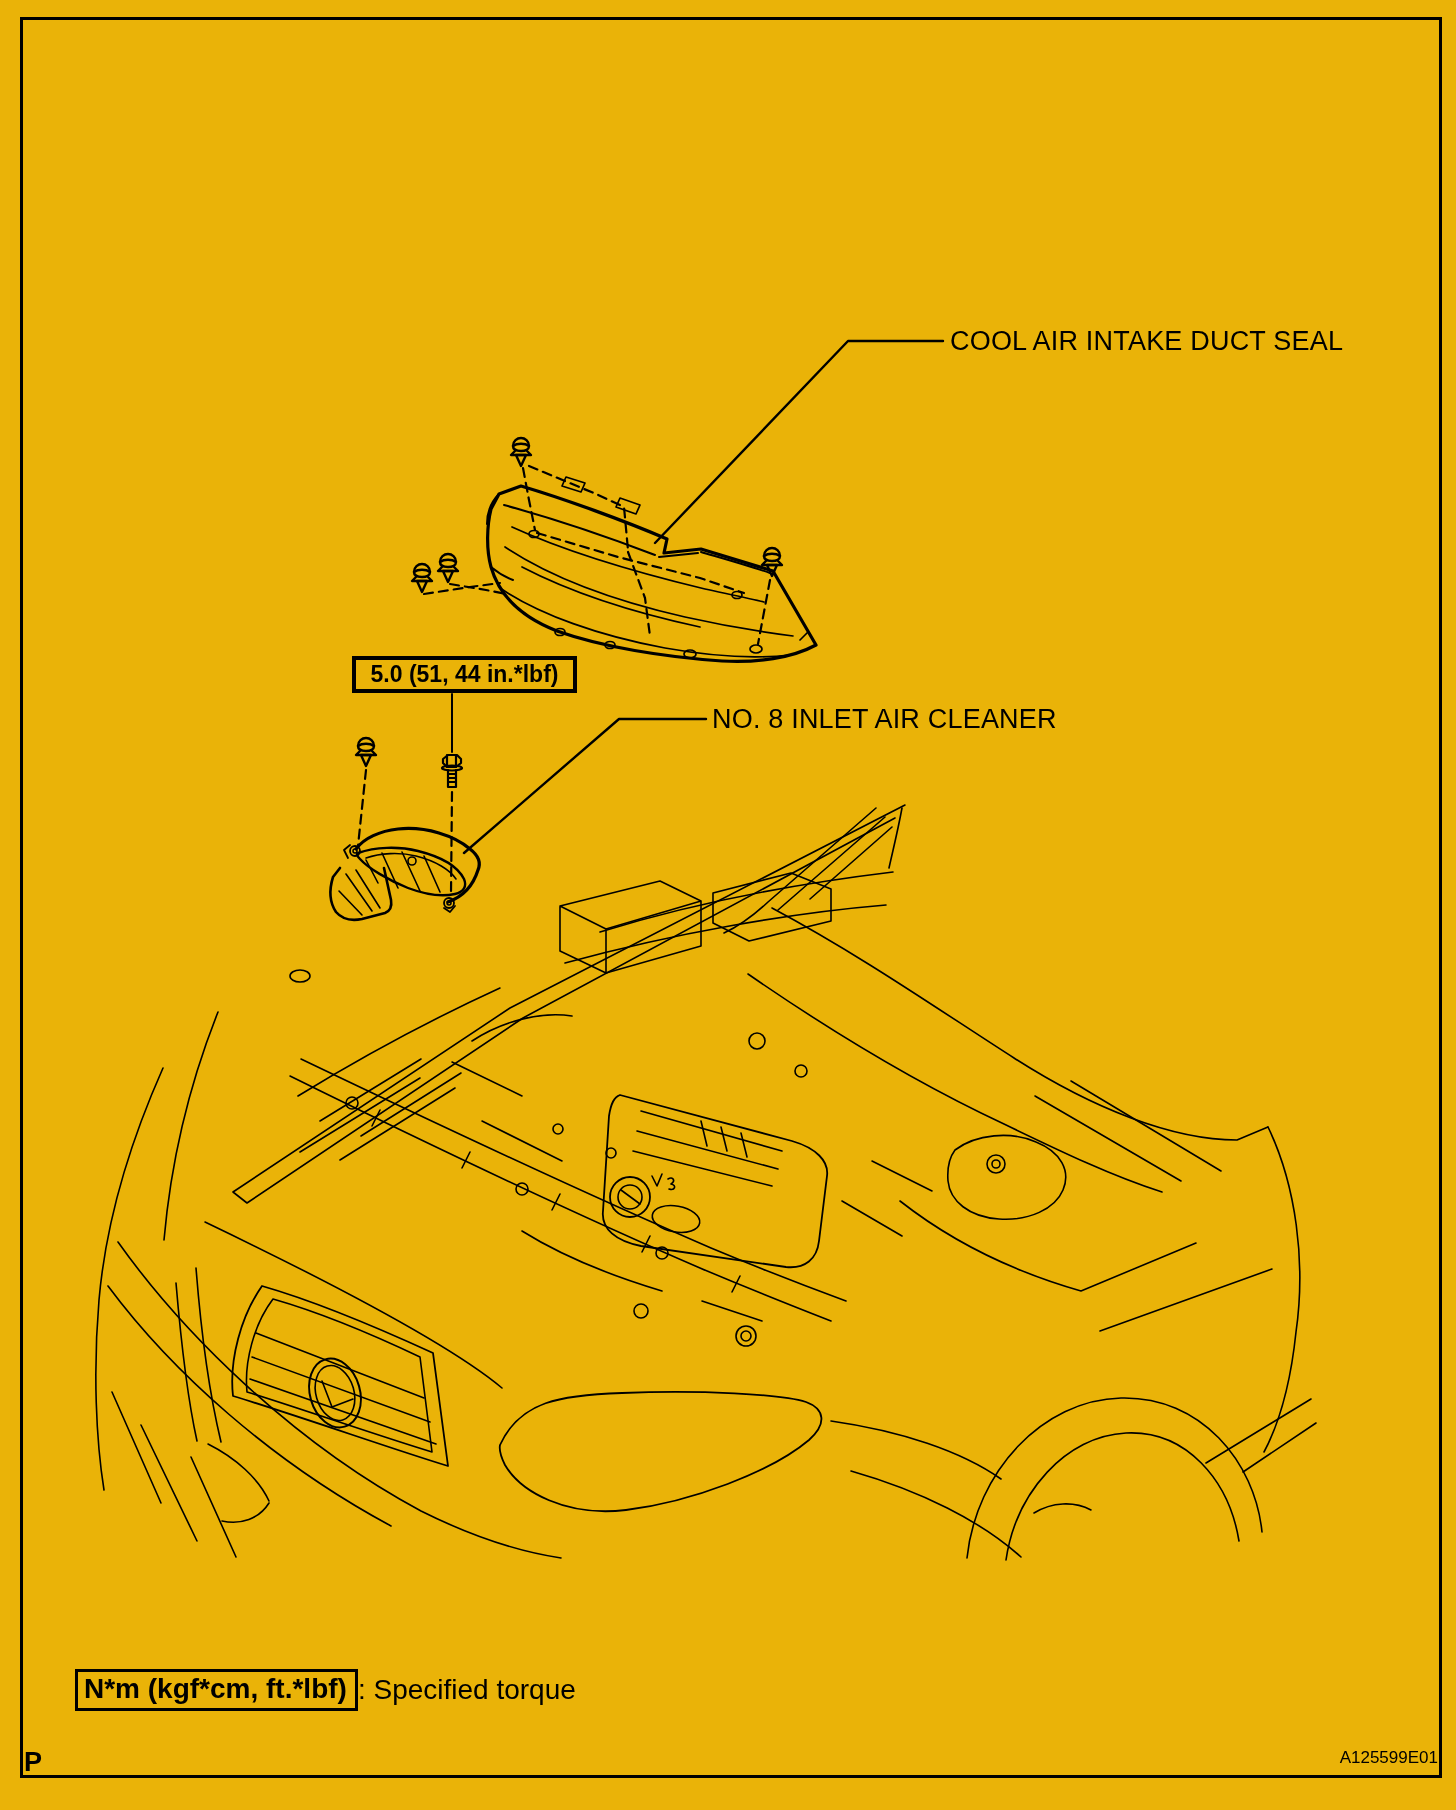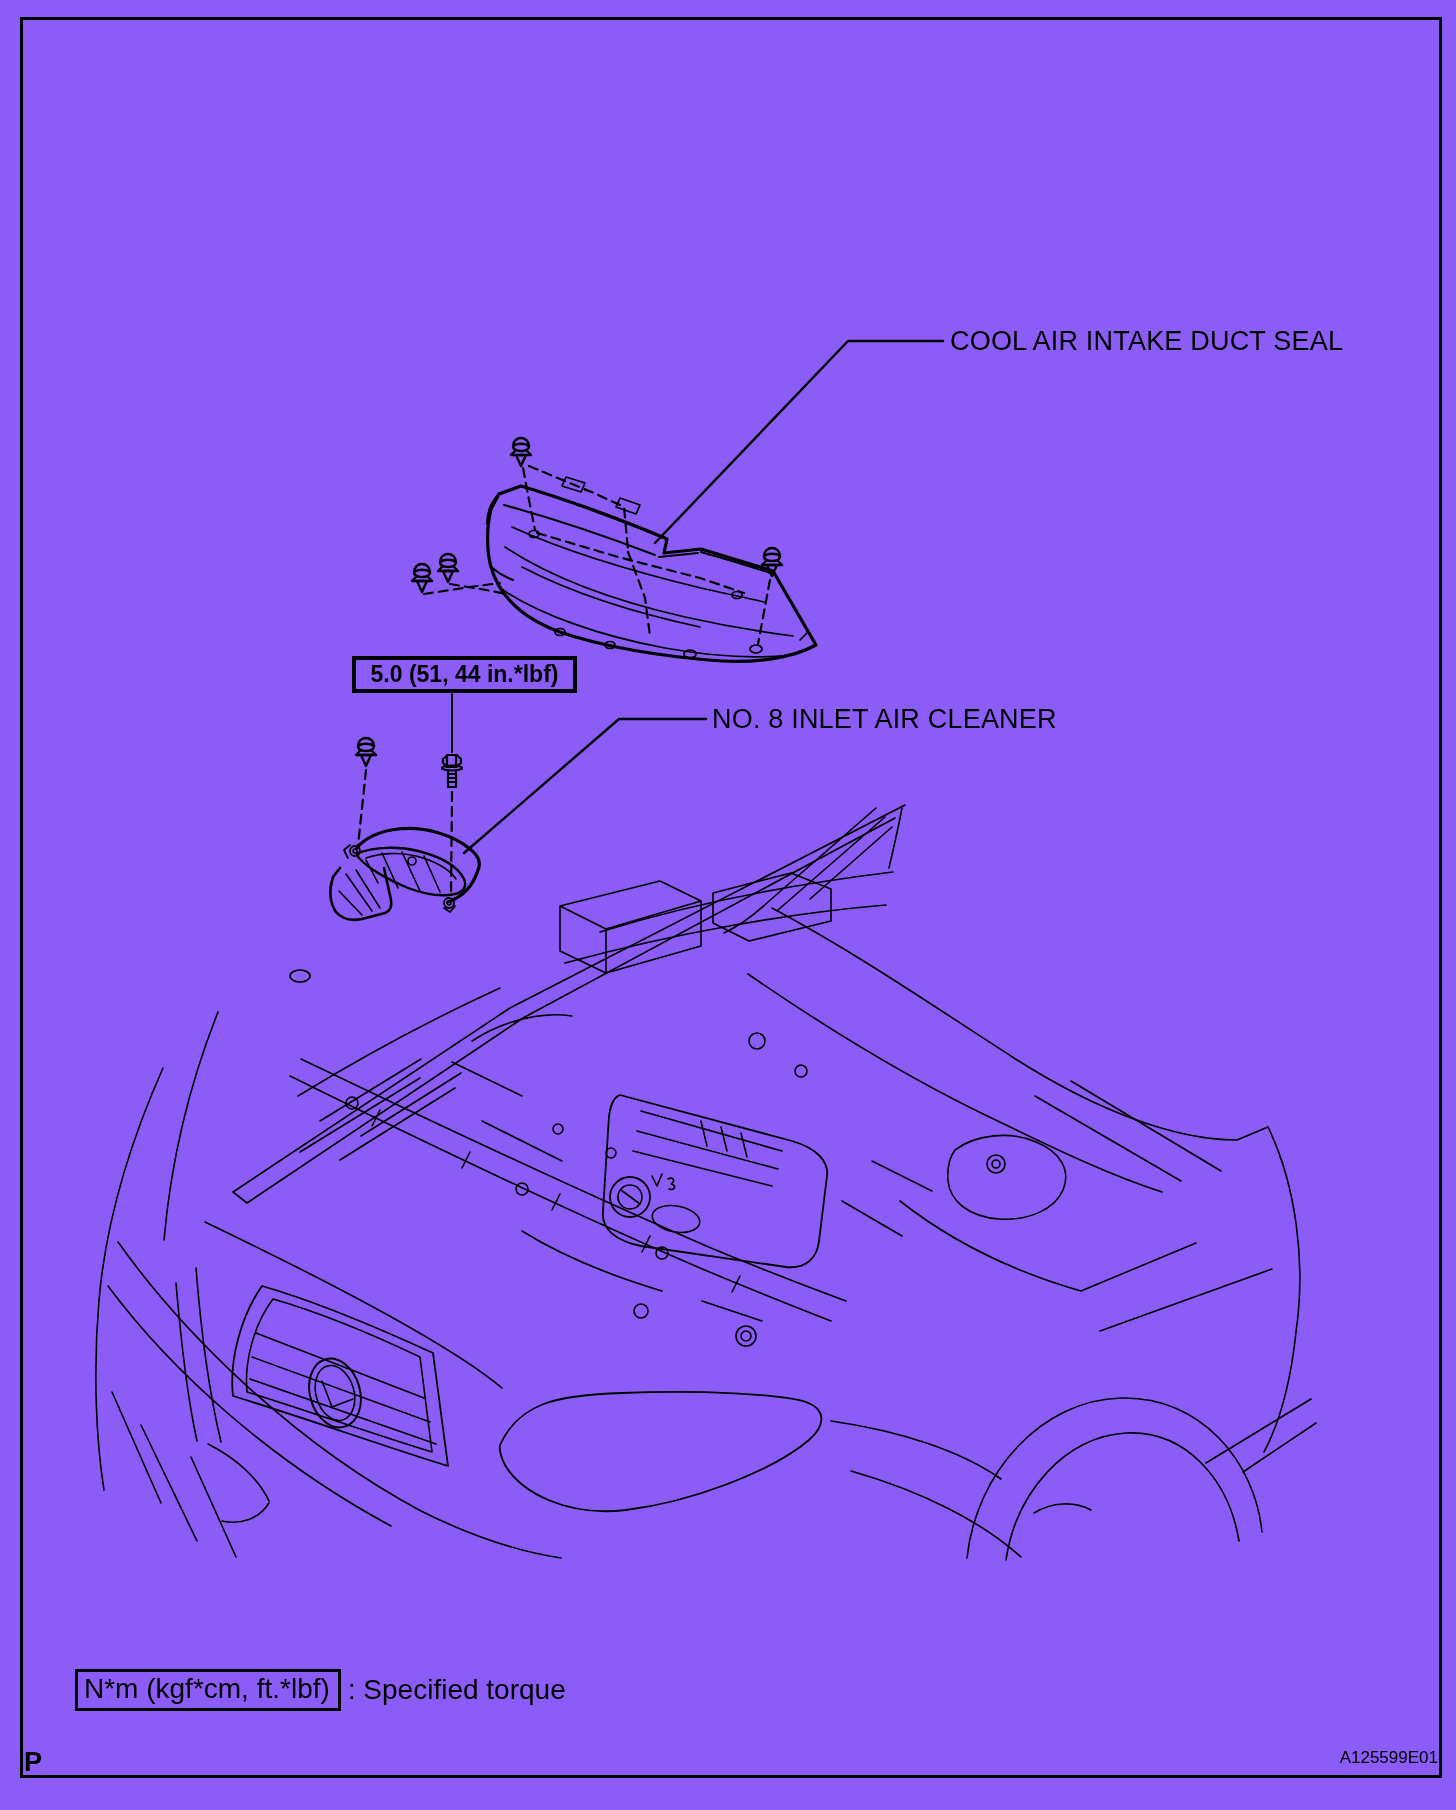--- a/index.html
+++ b/index.html
@@ -1,17 +1,17 @@
 <!DOCTYPE html>
 <html><head>
 <meta charset="utf-8">
 <style>
   html,body{margin:0;padding:0;background:#ffffff;}
   .page{
-    position:relative;width:1456px;height:1810px;background:#8b5cf6;
+    position:relative;width:1456px;height:1810px;background:#eab308;
     font-family:"Liberation Sans", sans-serif;color:#000;overflow:hidden;
   }
   .border-frame{
     position:absolute;left:20px;top:17px;width:1422px;height:1761px;
     border:3px solid #000;box-sizing:border-box;
   }
   svg.diagram{position:absolute;left:0;top:0;}
   .part-label{
     position:absolute;font-size:27px;line-height:30px;white-space:nowrap;
     letter-spacing:0.2px;
@@ -20,23 +20,23 @@
     position:absolute;left:352px;top:656px;width:225px;height:37px;
     border:4px solid #000;box-sizing:border-box;display:flex;
     align-items:center;justify-content:center;font-size:23px;font-weight:bold;
     white-space:nowrap;
   }
   .legend{
     position:absolute;left:75px;top:1669px;display:flex;align-items:center;
     font-size:28px;white-space:nowrap;
   }
   .legend .unit-box{
-    border:3px solid #000;padding:1px 8px 3px 6px;display:inline-block;
-  }
-  .legend .desc{margin-left:7px;}
+    border:3px solid #000;padding:1px 8px 3px 6px;display:inline-block;font-weight:bold;
+  }
+  .legend .desc{}
   .page-marker{
     position:absolute;left:24px;top:1747px;font-size:27px;font-weight:bold;
   }
   .figure-code{
     position:absolute;right:18px;top:1748px;font-size:17px;
   }
 </style>
 </head>
 <body>
 

